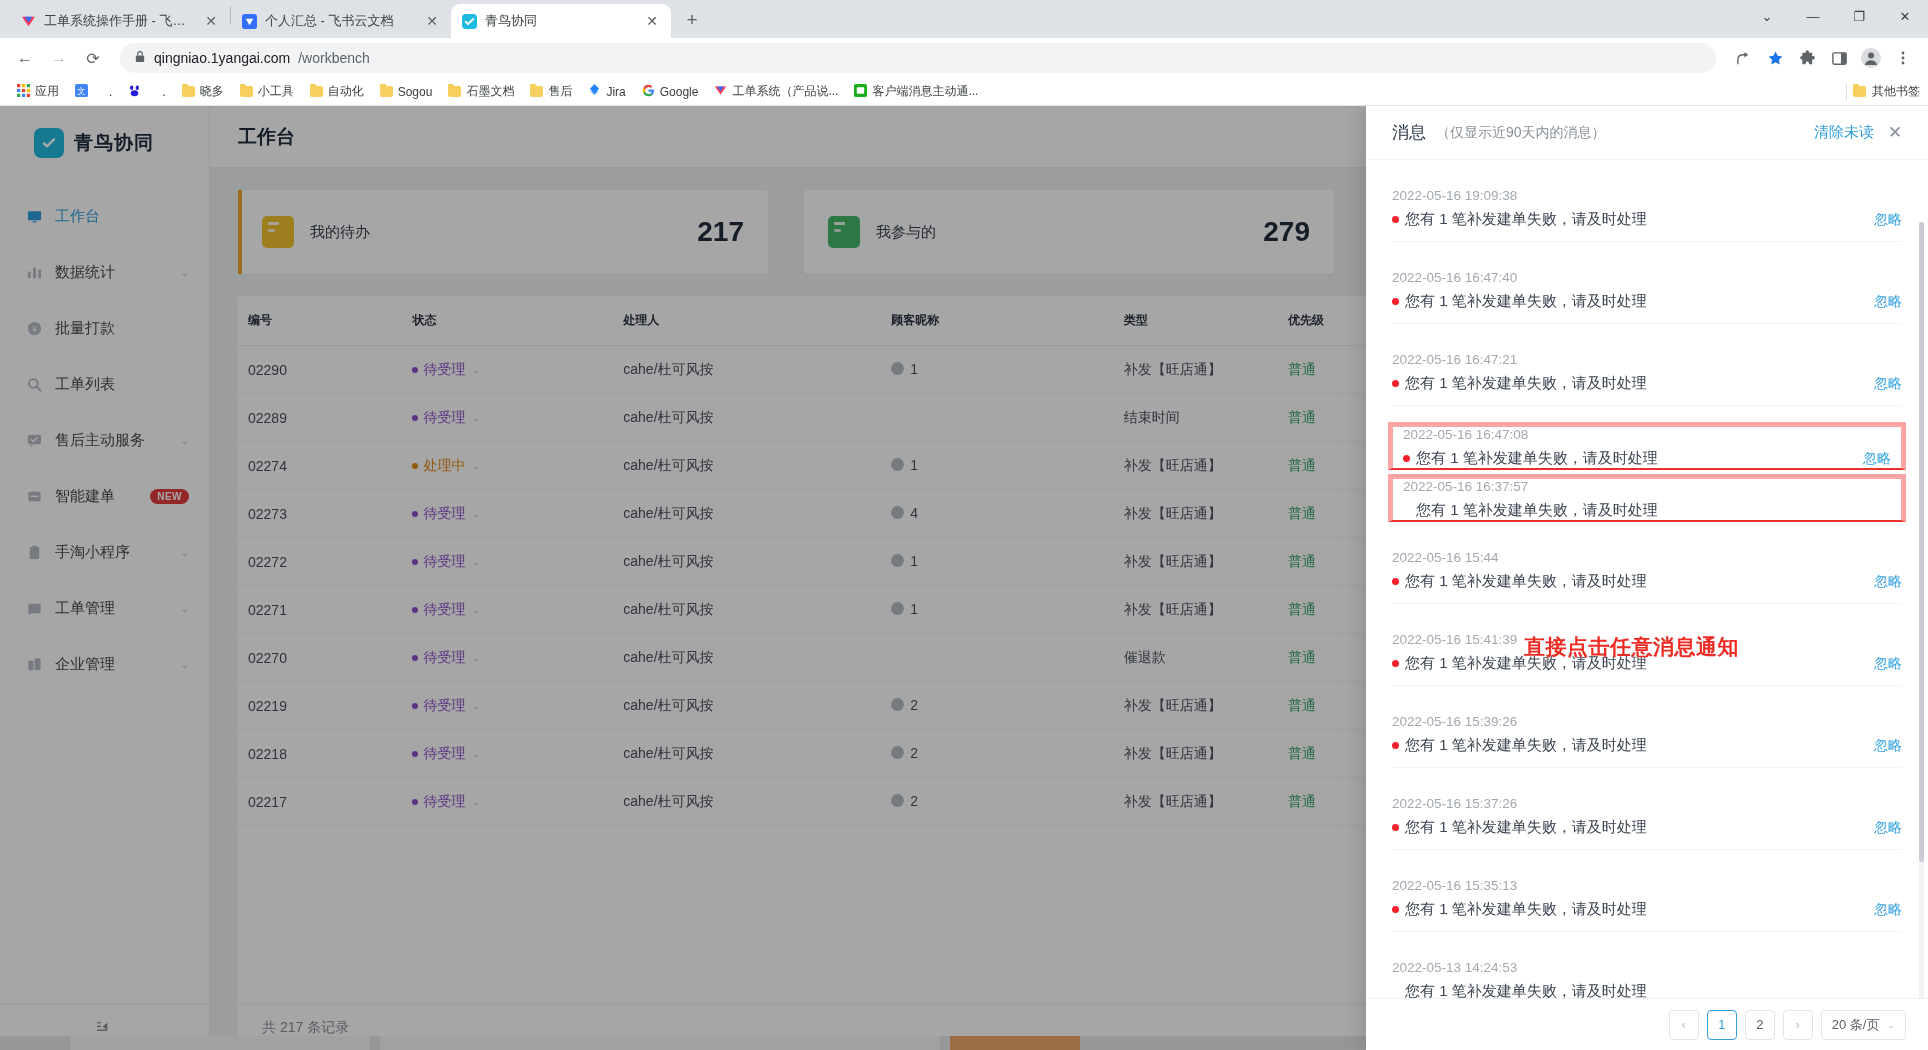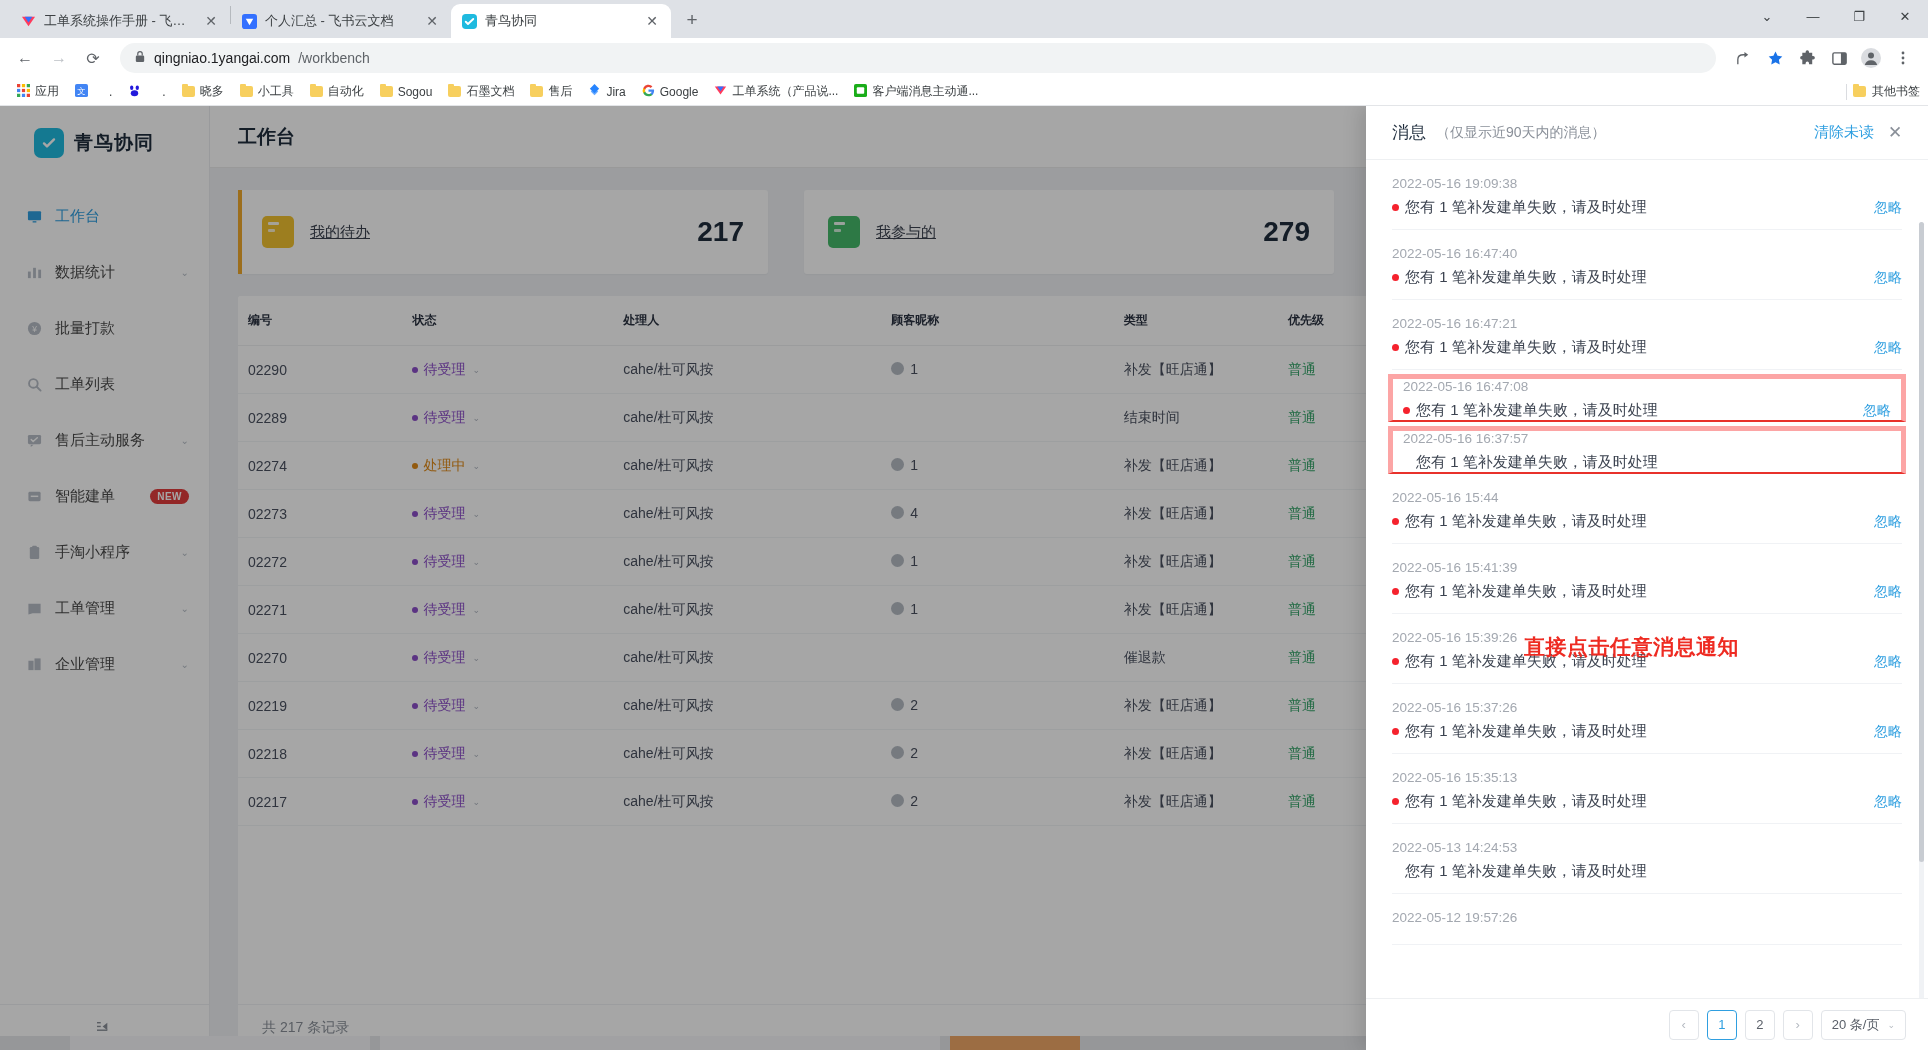--- a/index.html
+++ b/index.html
@@ -110,21 +110,21 @@
     flex:1; height:84px; background:#fff; border-radius:3px; display:flex; align-items:center;
     padding: 0 24px; gap:16px; position:relative; box-shadow:0 1px 2px rgba(0,0,0,0.04);
   }
   .card.accent:before{ content:""; position:absolute; left:0; top:0; bottom:0; width:4px; background:#f0a92b;}
   .card-ico { width:32px;height:32px;border-radius:5px; flex:0 0 32px; position:relative;}
   .card-ico.y{ background:#f2c230; }
   .card-ico.g{ background:#45ba6a; }
   .card-ico.b{ background:#4b90dd; }
   .card-ico:after{content:"";position:absolute;left:6px;top:6px;width:11px;height:3px;background:rgba(255,255,255,.9);border-radius:1px;}
   .card-ico:before{content:"";position:absolute;left:6px;top:13px;width:7px;height:3px;background:rgba(255,255,255,.75);border-radius:1px;}
-  .card-label { font-size:15px; color:#3c4350; flex:1;text-decoration:underline;}
+  .card-label { font-size:15px; color:#3c4350; flex:1;}
   .card-num { font-size:28px; font-weight:bold; color:#1f2d3d;}
 
   .tablewrap { margin: 22px 28px 0 28px; background:#fff; flex:1; border-radius:3px; overflow:hidden; position:relative;}
   table { width:100%; border-collapse:collapse; table-layout:fixed;}
   th {
     text-align:left; font-size:12px; color:#2c3443; font-weight:bold;
     padding: 16px 10px; border-bottom:1px solid #eef0f2; background:#fff;
   }
   td {
     font-size:14px; color:#4a5160; padding: 14px 10px; border-bottom:1px solid #f2f4f6;
@@ -160,21 +160,21 @@
     height:54px; display:flex; align-items:center; padding: 0 22px 0 26px;
     border-bottom:1px solid #eef0f2; gap:10px;
   }
   .dh-title{ font-size:17px; color:#1f2d3d; }
   .dh-sub{ font-size:14px; color:#8a9099; flex:1;}
   .dh-clear{ font-size:15px; color:#2f9fe0; }
   .dh-close{ font-size:17px; color:#8a9099; width:22px; text-align:center;}
 
   .drawer-list{ flex:1; overflow:hidden; position:relative; padding: 0 0 0 0; }
   .note {
-    margin: 4px 26px; padding: 12px 0 12px 0; border-bottom:1px solid #f0f2f5; position:relative;
+    margin: 16px 26px; padding: 12px 0 12px 0; border-bottom:1px solid #f0f2f5; position:relative;
   }
   .note.boxed { border:5px solid #fca5a5; border-bottom:2px solid #e8312b; padding: 0 10px; margin: 4px 22px 4px 22px; }
   .note-time{ font-size:13.5px; color:#a3a8b0; margin-bottom:7px;}
   .note-row{ display:flex; align-items:center; gap:6px;}
   .note-dot{ width:7px;height:7px;border-radius:50%;background:#f5222d; flex:0 0 7px;}
   .note-dot.hidden{ visibility:hidden; }
   .note-text{ font-size:15px; color:#3c4350; flex:1;}
   .note-ignore{ font-size:14px; color:#2f9fe0;}
   .note-ignore.hidden{ visibility:hidden;}
 

